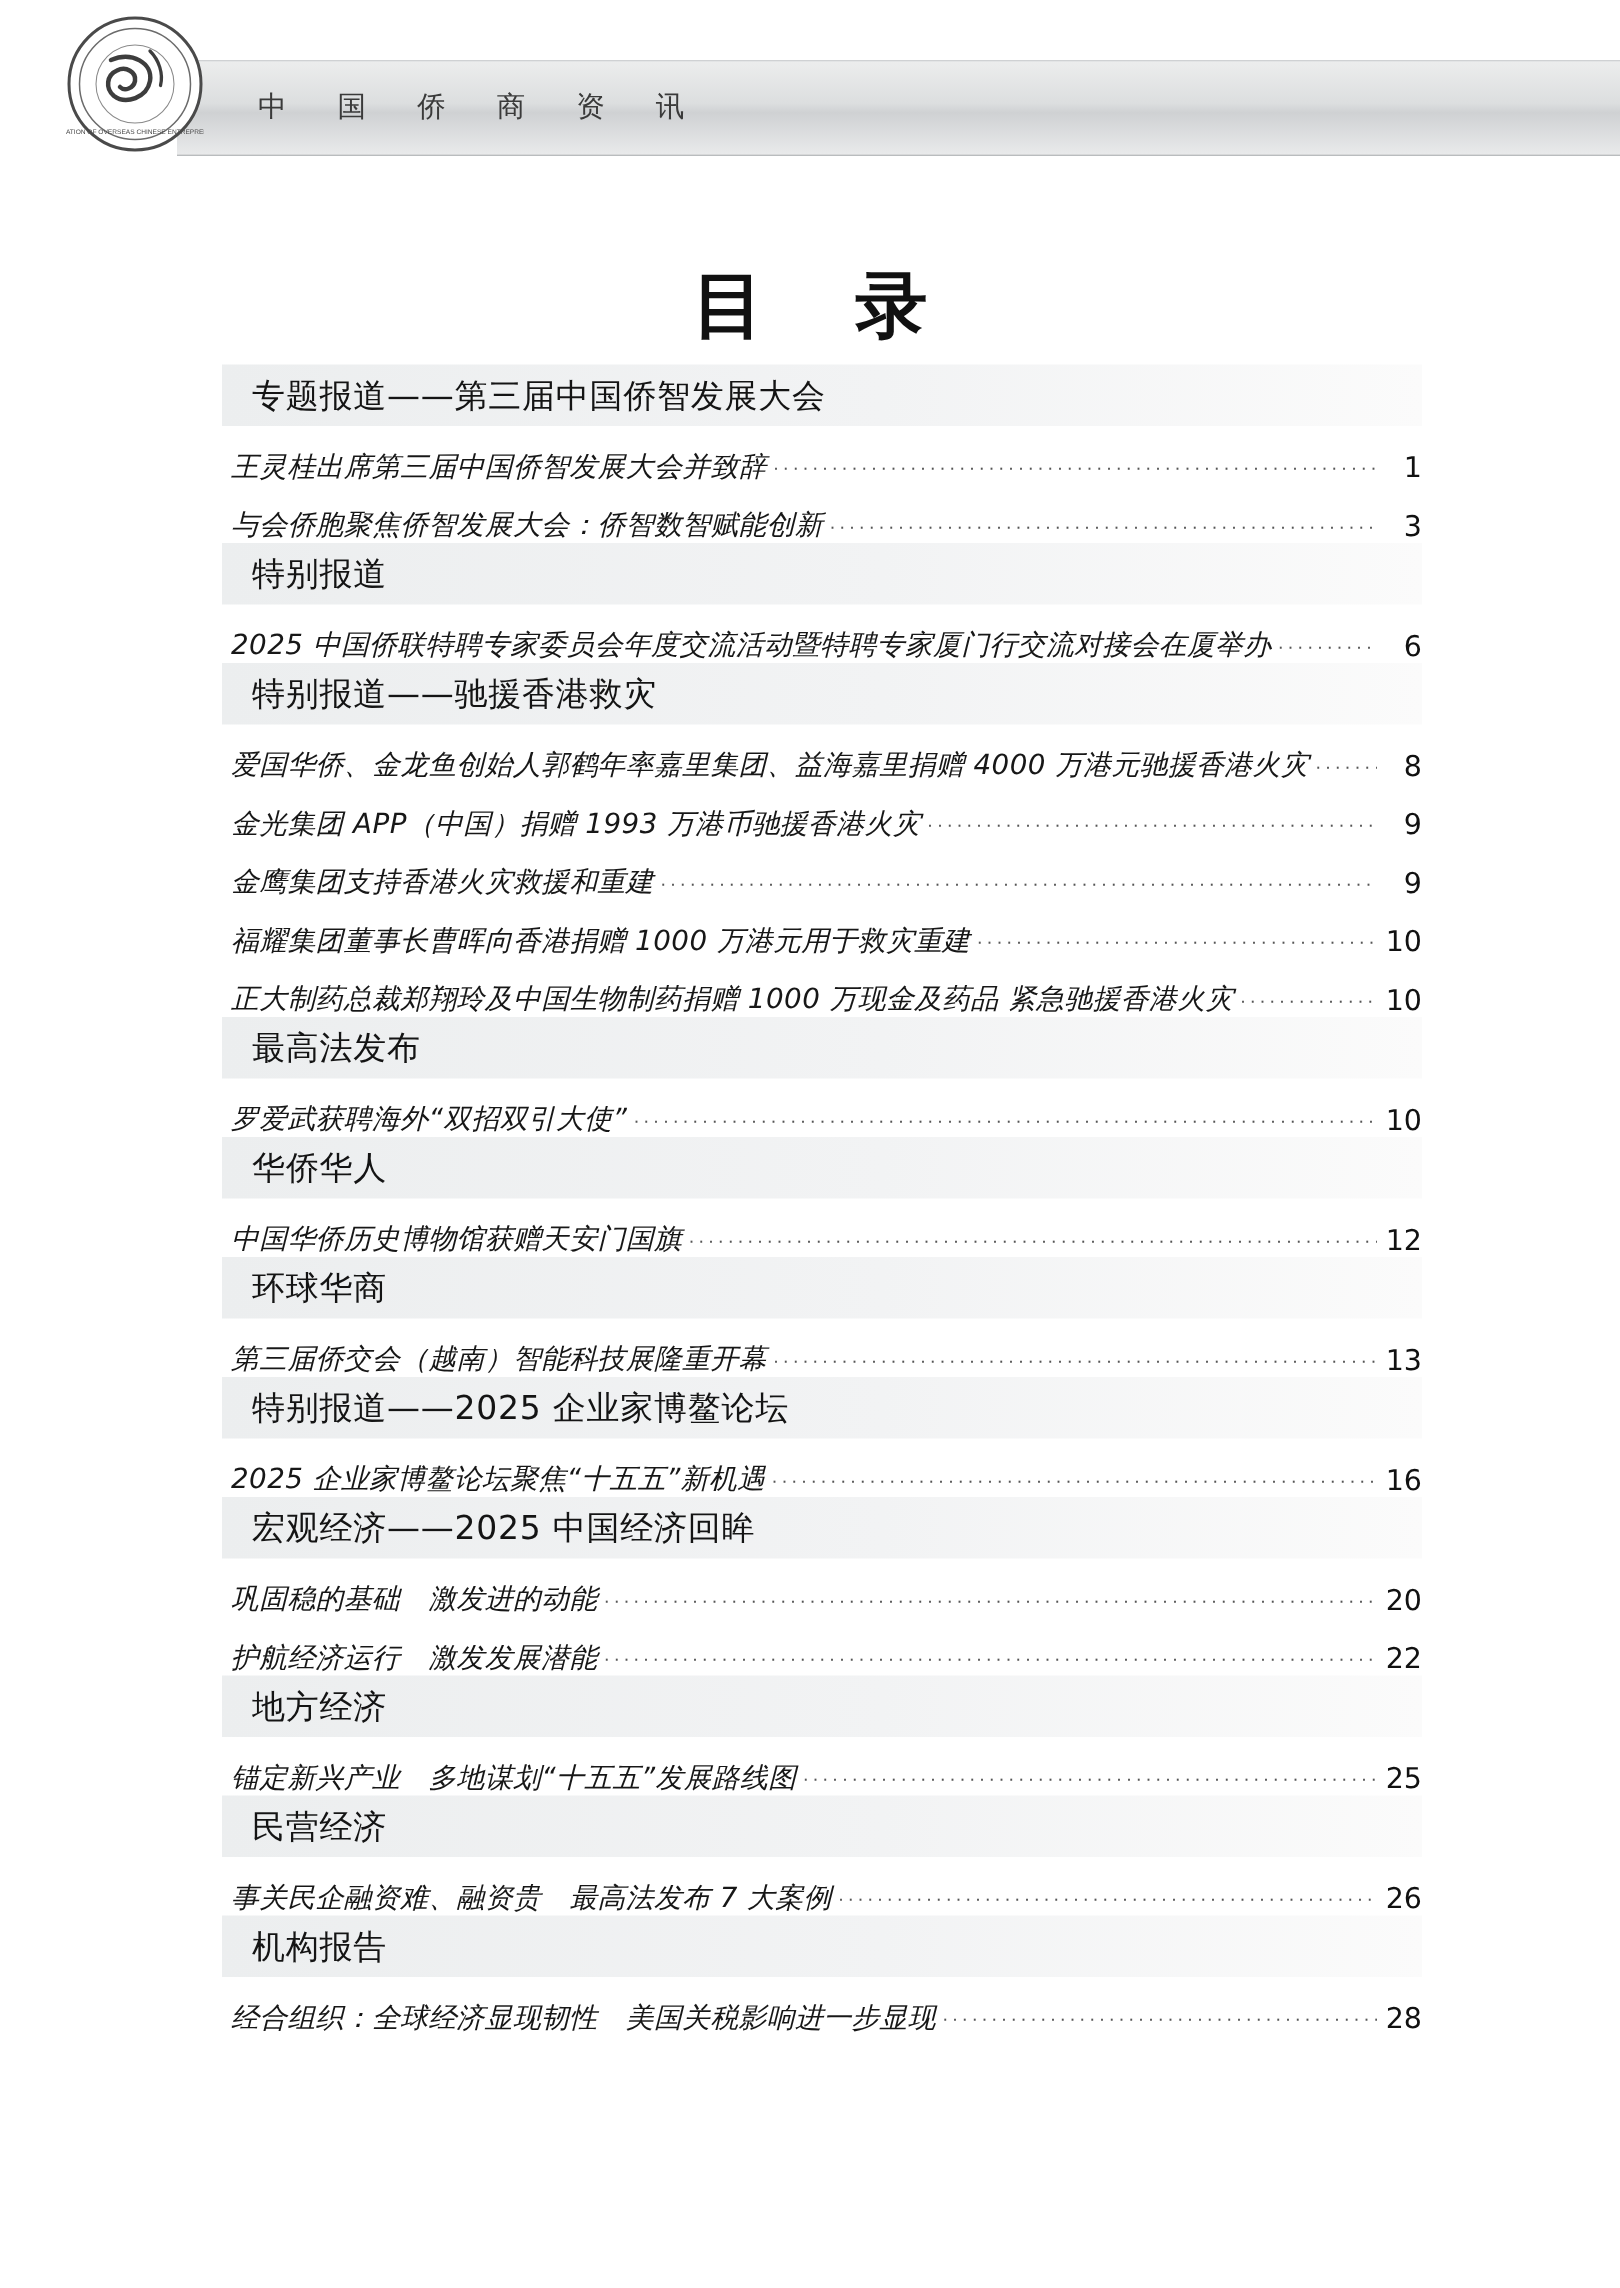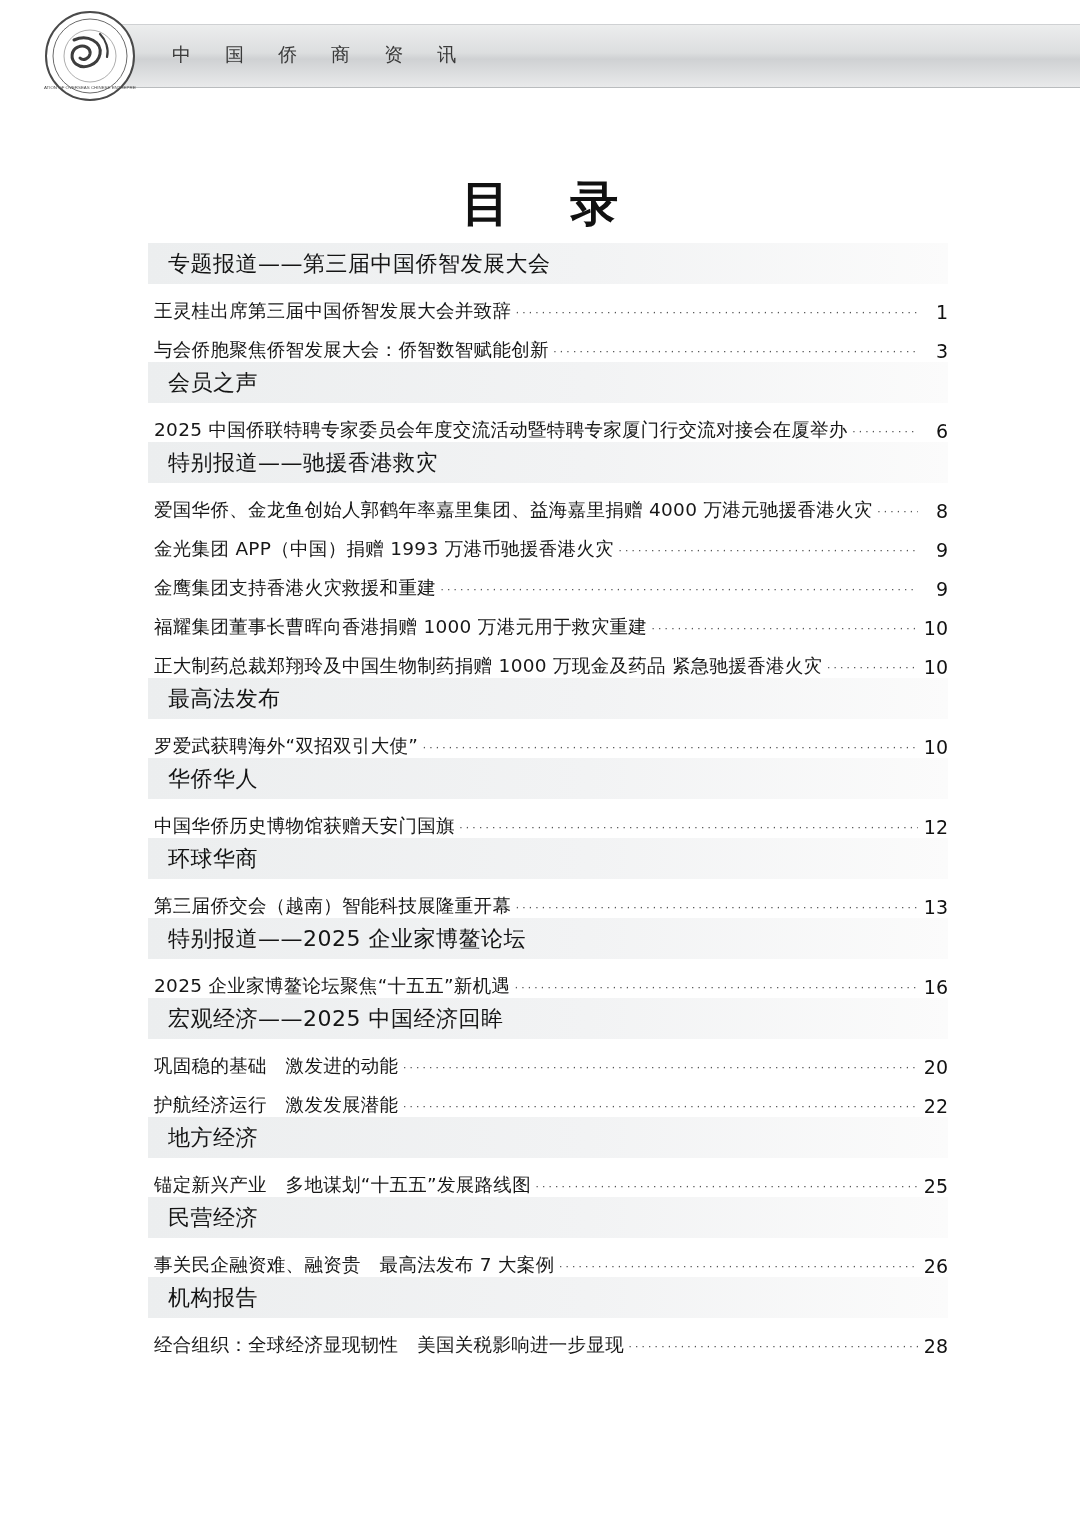--- a/index.html
+++ b/index.html
@@ -13,21 +13,21 @@
     position: relative;
     font-family: "Liberation Sans", "DejaVu Sans", sans-serif;
     color: #1a1a1a;
     overflow: hidden;
   }
 
   
   .header {
     position: absolute;
     left: 0;
-    top: 24px;
+    top: 40px;
     width: 1080px;
     height: 78px;
   }
   .header-band {
     position: absolute;
     left: 118px;
     top: 0;
     width: 962px;
     height: 62px;
     background: linear-gradient(to bottom, #eceded 0%, #dcdedf 45%, #cfd1d3 55%, #e9eaeb 100%);
@@ -99,20 +99,21 @@
     align-items: flex-end;
     height: 39px;
     padding-left: 6px;
   }
   .entry .e-text {
     font-size: 18.5px;
     color: #171717;
     white-space: nowrap;
     font-family: "DejaVu Sans", sans-serif;
     letter-spacing: 0.3px;
+    font-style: italic;
   }
   .entry .dots {
     flex: 1 1 auto;
     overflow: hidden;
     margin: 0 4px 5px 4px;
     height: 12px;
     line-height: 12px;
     color: #555;
     font-size: 13px;
     letter-spacing: 2.2px;
@@ -155,21 +156,21 @@
       <span class="e-text">王灵桂出席第三届中国侨智发展大会并致辞</span>
       <span class="dots">····················································································································································</span>
       <span class="page">1</span>
     </div>
     <div class="entry">
       <span class="e-text">与会侨胞聚焦侨智发展大会：侨智数智赋能创新</span>
       <span class="dots">····················································································································································</span>
       <span class="page">3</span>
     </div>
     <div class="section-head">
-      <div class="sh-text">会员之声</div>
+      <div class="sh-text">特别报道</div>
     </div>
     <div class="entry">
       <span class="e-text">2025 中国侨联特聘专家委员会年度交流活动暨特聘专家厦门行交流对接会在厦举办</span>
       <span class="dots">····················································································································································</span>
       <span class="page">6</span>
     </div>
     <div class="section-head">
       <div class="sh-text">特别报道——驰援香港救灾</div>
     </div>
     <div class="entry">

